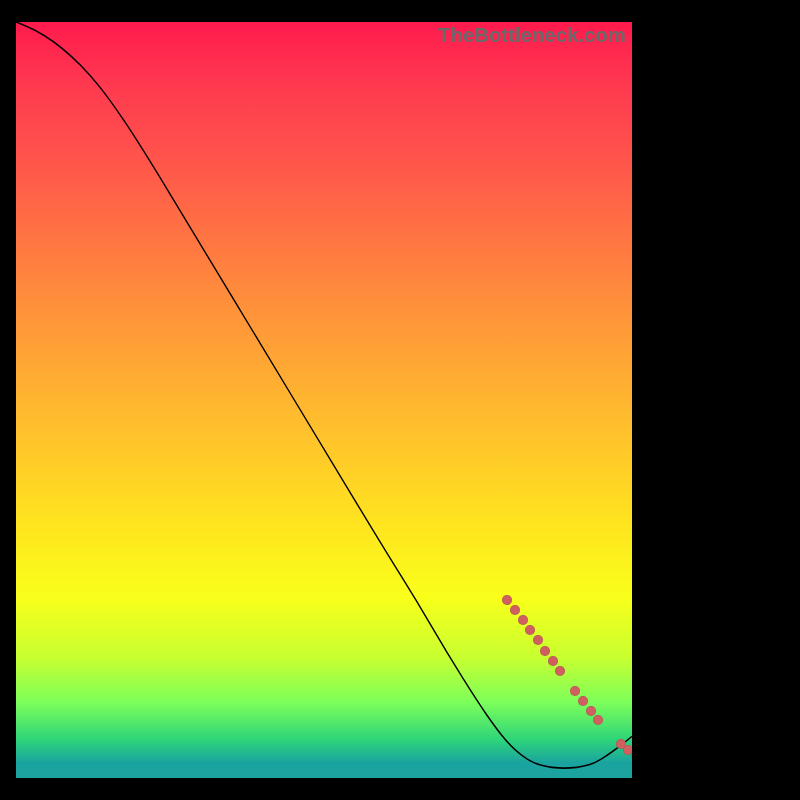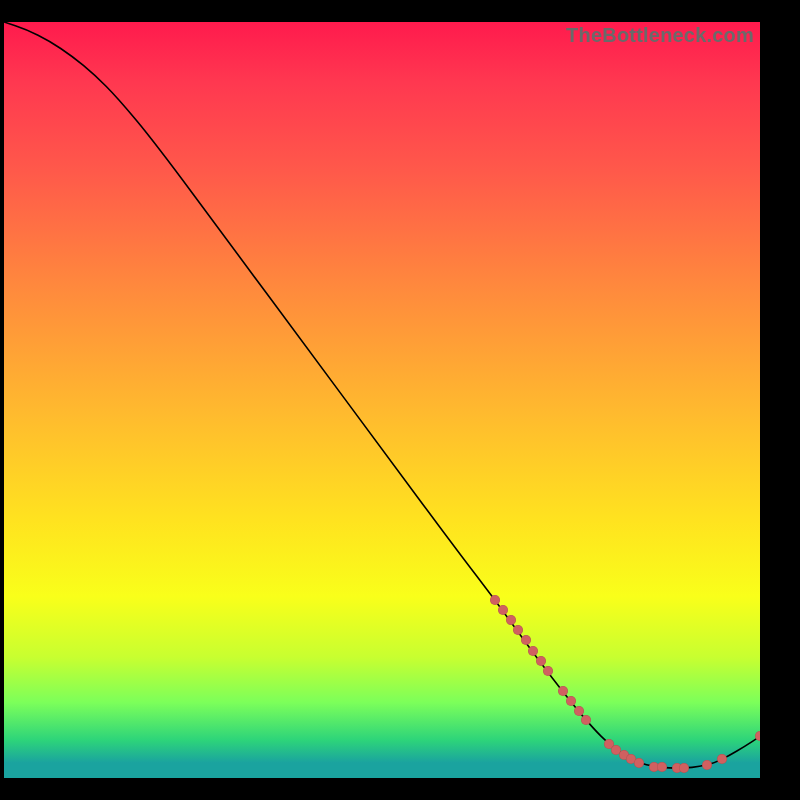--- a/index.html
+++ b/index.html
@@ -12,23 +12,23 @@
     overflow: hidden;
   }
   .stage {
     position: relative;
     width: 800px;
     height: 800px;
     background: #000;
   }
   .plot-area {
     position: absolute;
-    left: 4px;
+    left: 16px;
     top: 22px;
-    width: 756px;   
+    width: 616px;   
     height: 756px;
     overflow: hidden;
   }
   .gradient-bg {
     position: absolute;
     inset: 0;
     
     background: linear-gradient(to bottom,
       #ff1a4d 0%,
       #ff3850 8%,

